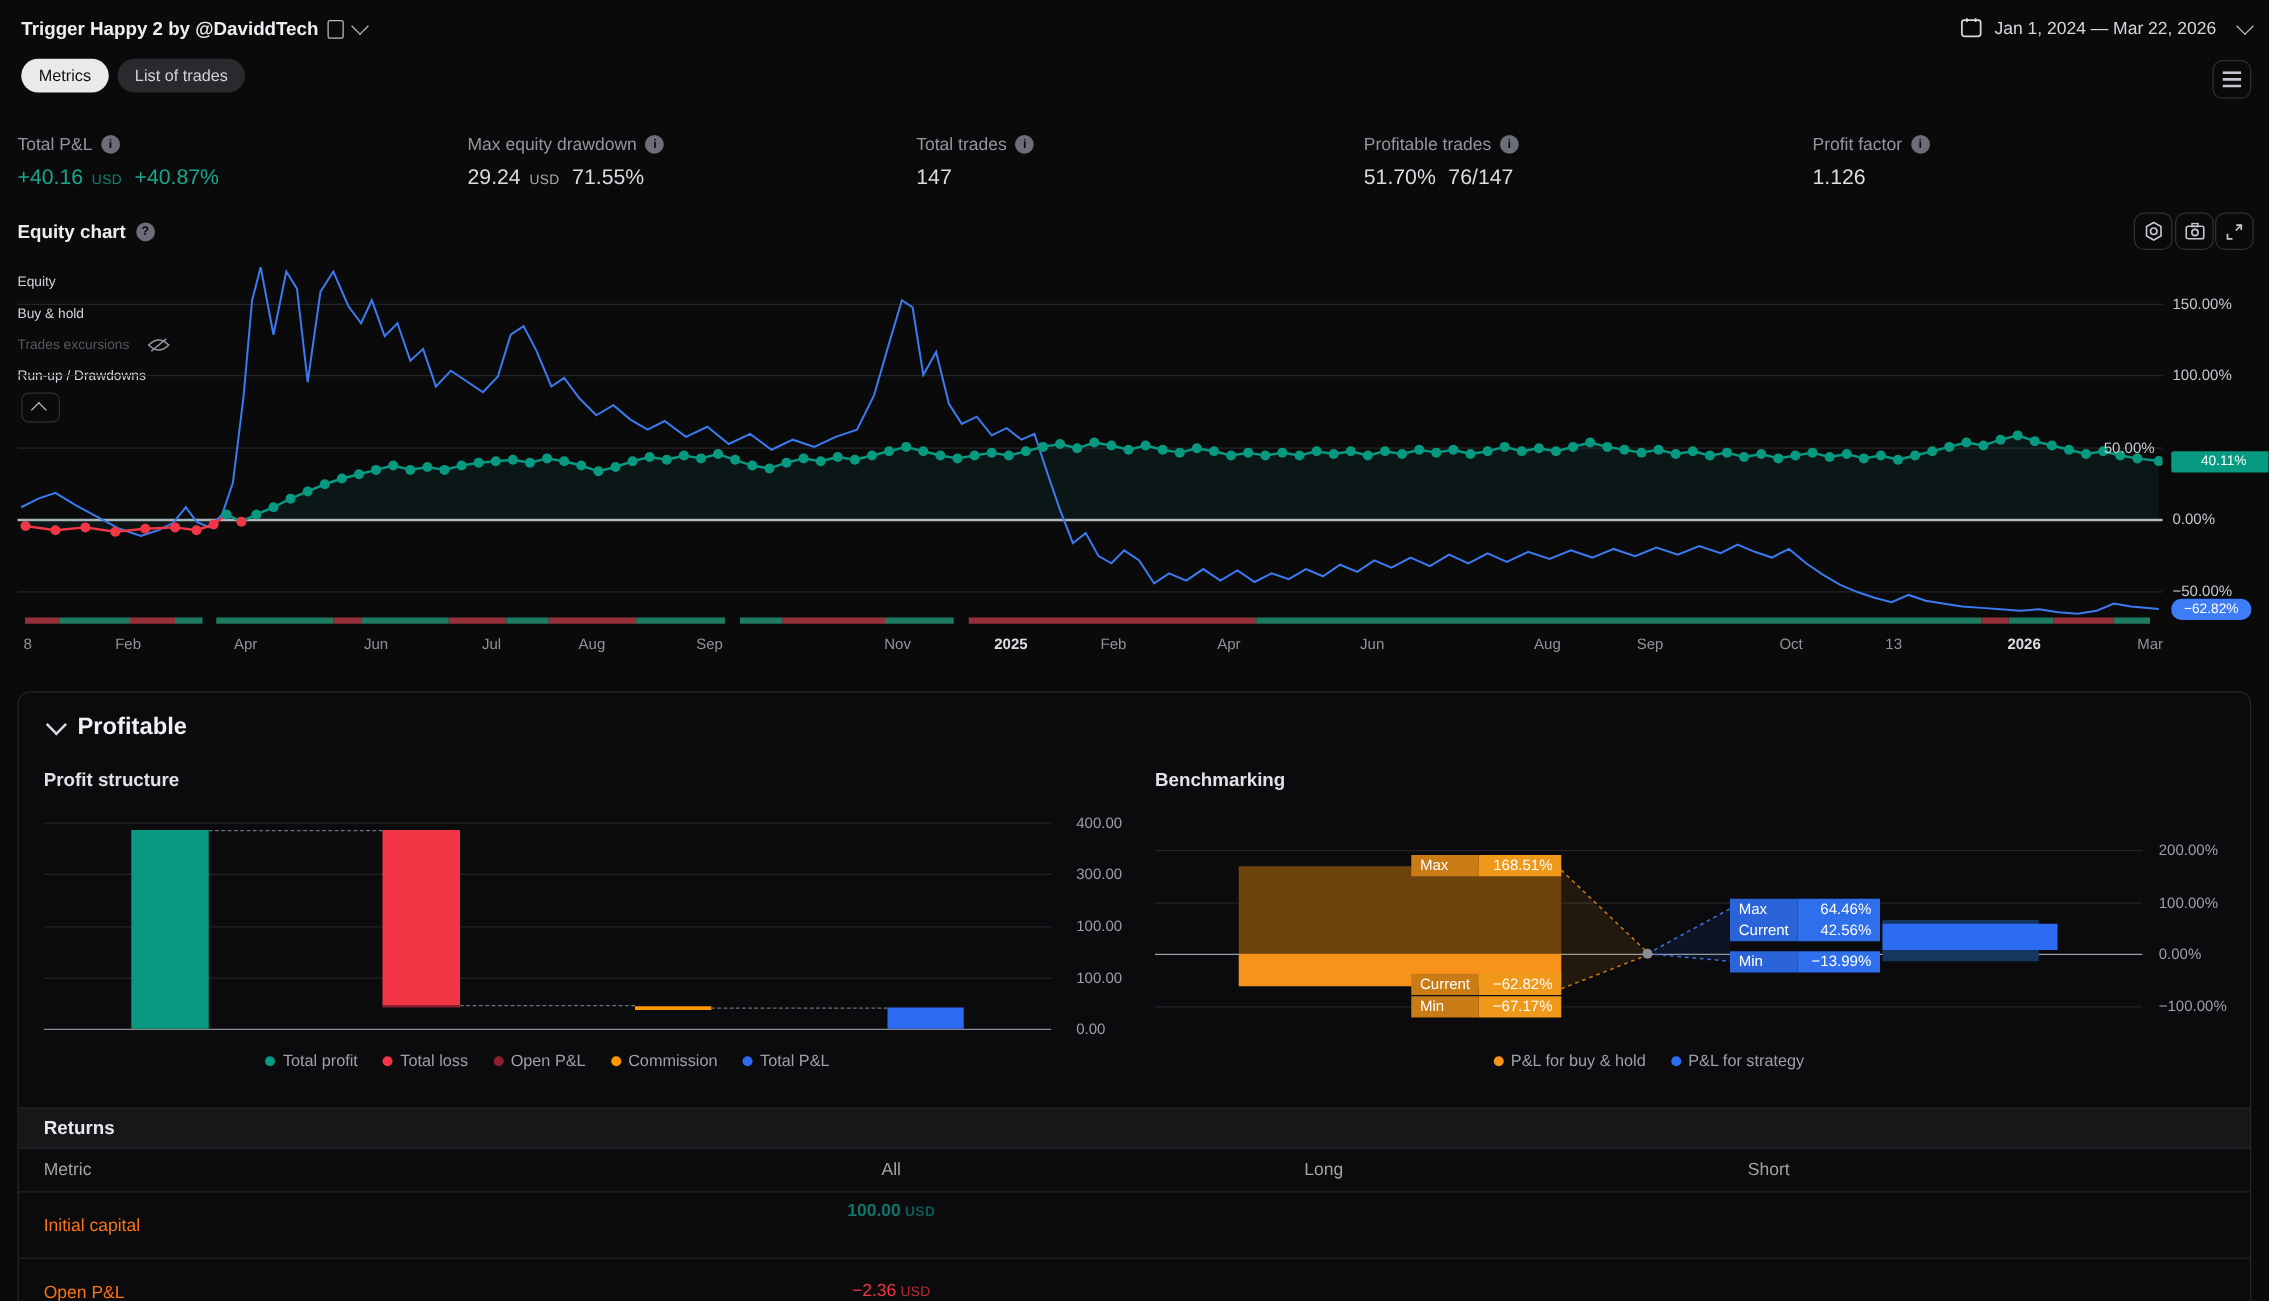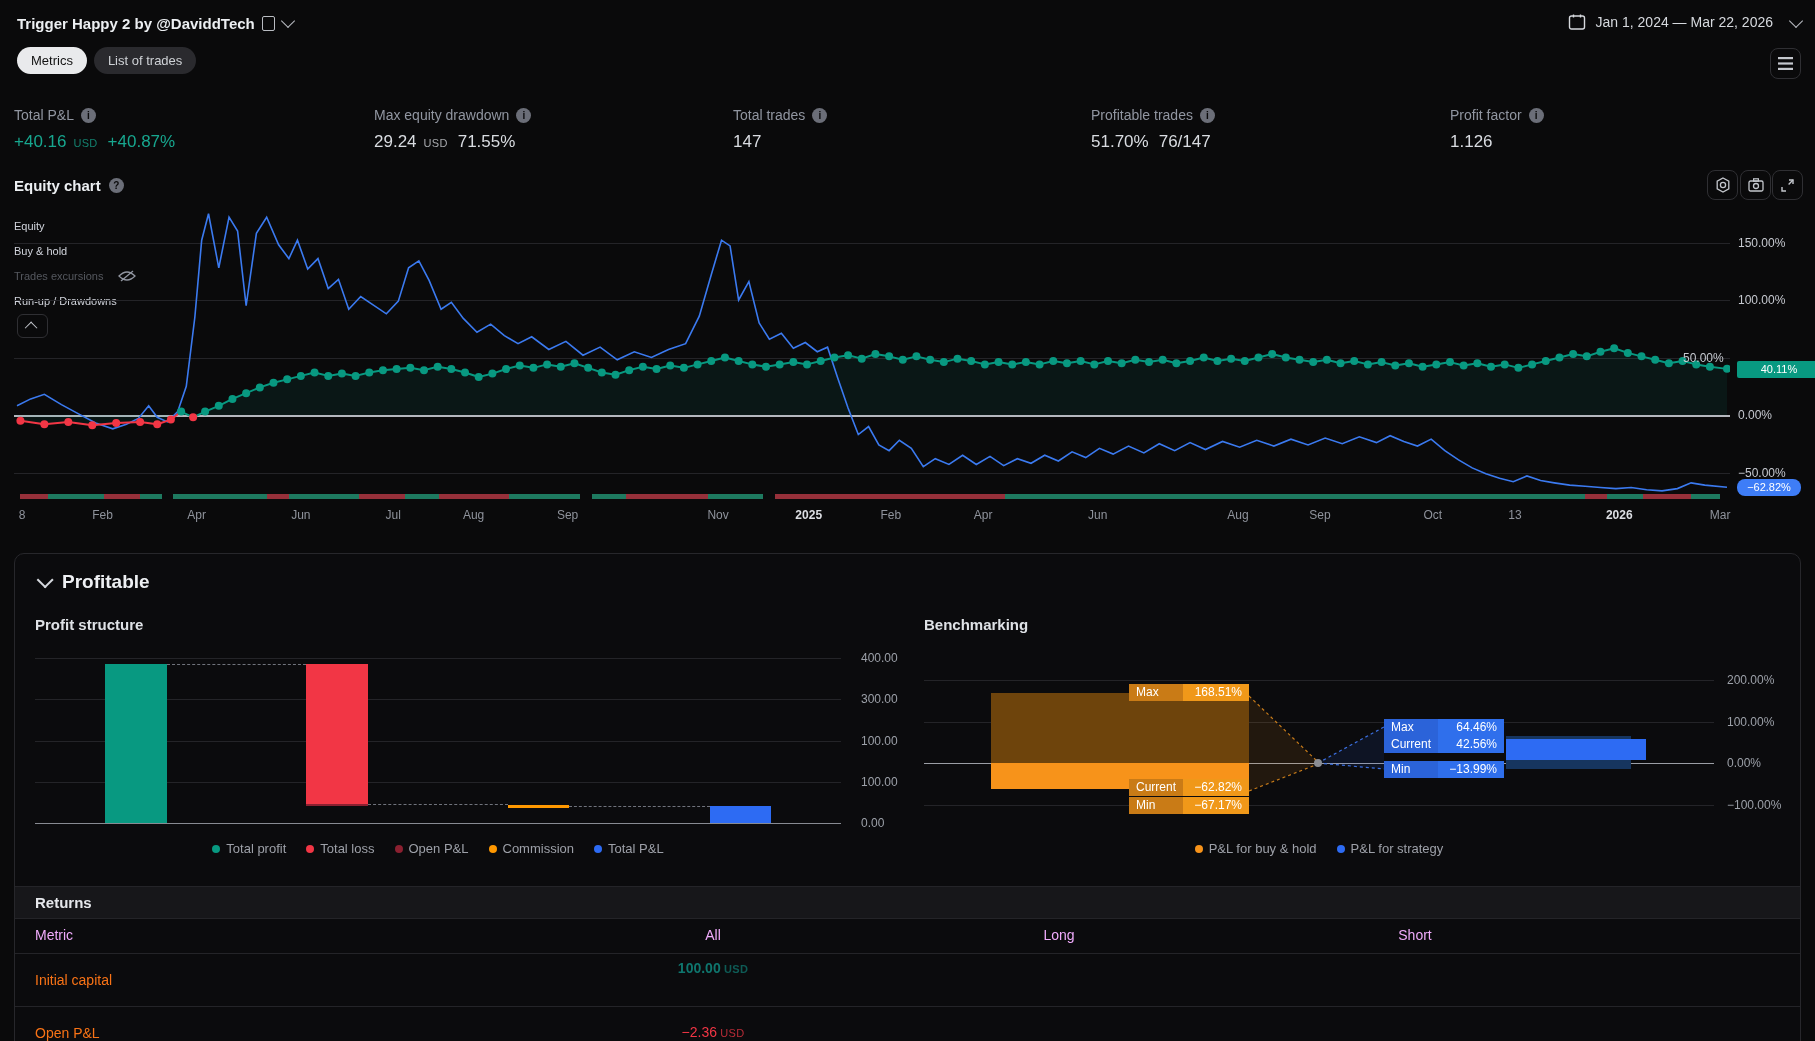--- a/index.html
+++ b/index.html
@@ -48,21 +48,21 @@
   .chart-legend{position:absolute;display:flex;gap:20px;font-size:13px;color:#9da0a8;align-items:center;}
   .chart-legend .dot{width:8px;height:8px;border-radius:50%;display:inline-block;margin-right:6px;}
   .chip{position:absolute;display:flex;font-size:12px;color:#fff;height:17px;line-height:17px;}
   .chip .k{padding:0 7px;min-width:40px;}
   .chip .v{padding:0 7px;min-width:52px;text-align:right;}
 
   
   .ret-band{position:absolute;left:0;width:100%;height:31px;background:#17171a;border-top:1px solid #242428;
             border-bottom:1px solid #242428;display:flex;align-items:center;}
   .ret-band span{font-size:15px;font-weight:bold;color:#e6e8ec;margin-left:20px;}
-  .ret-col{position:absolute;font-size:14px;color:#f0abfc;transform:translateX(-50%);}
+  .ret-col{position:absolute;font-size:14px;color:#a3a3a3;transform:translateX(-50%);}
   .ret-row-label{position:absolute;font-size:14px;color:#f97316;left:20px;}
   .ret-val{position:absolute;font-size:14px;transform:translateX(-50%);white-space:nowrap;}
   svg{display:block;}
 </style>
 </head>
 <body>
 
 <div class="app">
 
   <div class="abs row" style="left:17px;top:11px;height:24px;">

